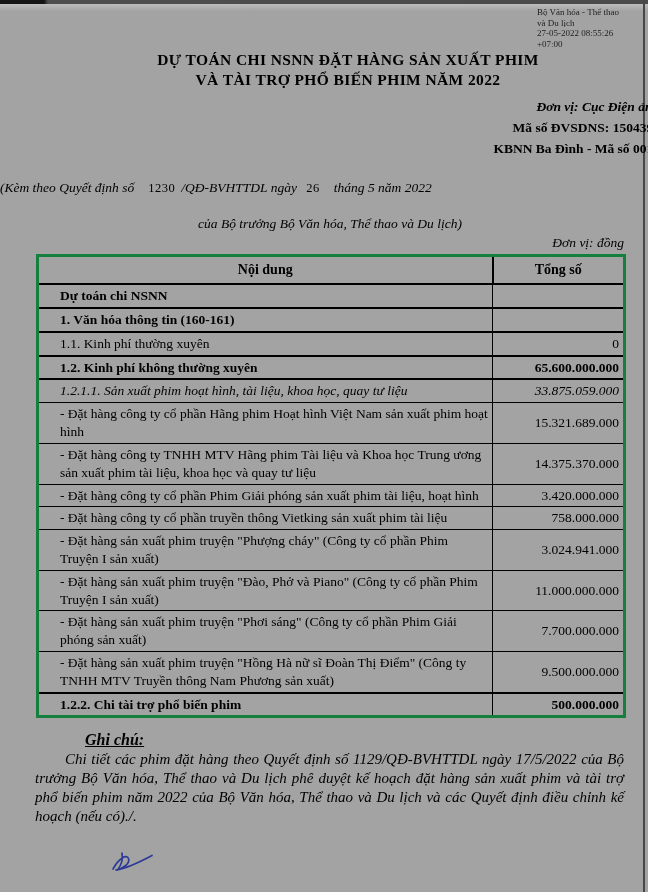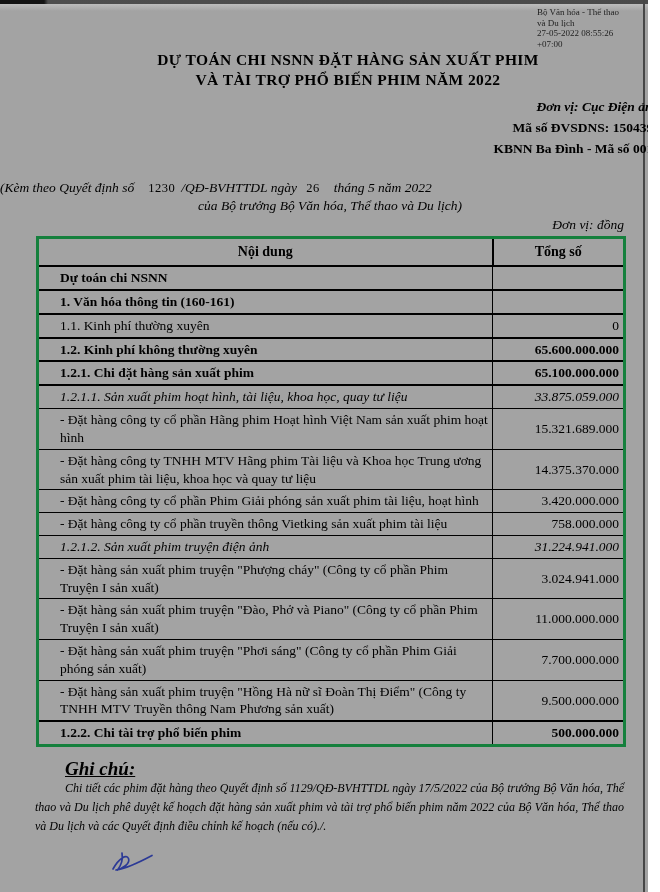--- a/index.html
+++ b/index.html
@@ -17,36 +17,36 @@
   .stamp{position:absolute;left:537px;top:7px;width:118px;font-size:9px;line-height:10.6px;color:#1e1e1e;}
 
   .doc{position:absolute;top:50px;left:0;width:660px;}
   .title{ text-align:center;font-weight:bold;font-size:15.5px;line-height:20px;letter-spacing:.4px;padding-left:36px;}
   .subhead{text-align:right;font-weight:bold;font-size:13.5px;line-height:17px;margin-top:4px;}
   .subhead.first{margin-top:8px;font-style:italic;}
   .decision{text-align:left;font-style:italic;font-size:13.5px;line-height:17px;margin-top:22px;}
   .decision .num{font-style:normal;font-size:12.5px;letter-spacing:.5px;}
   .decision .num.doc-no{margin:0 6px 0 14px;}
   .decision .num.day-no{margin:0 14px 0 6px;}
-  .decision2{text-align:center;font-style:italic;font-size:13.5px;line-height:17px;margin-top:0;}
+  .decision2{text-align:center;font-style:italic;font-size:13.5px;line-height:17px;margin-top:18px;}
   .currency{text-align:right;font-style:italic;font-size:13.5px;line-height:17px;margin:2px 36px 3px 0;}
 
   table.budget{border-collapse:collapse;margin-left:36px;width:587px;table-layout:fixed;
     border:3px solid #15803d;}
   table.budget th{border:2px solid #000;font-size:14px;font-weight:bold;padding:4px 2px;line-height:1.3;}
   table.budget td{border:1px solid #000;font-size:13.5px;line-height:1.32;vertical-align:middle;}
   td.cell-label{padding:2px 3px 2px 21px;}
   td.cell-value{padding:2px 4px 2px 2px;text-align:right;}
   tr.row-bold td{font-weight:bold;border-top-width:2px;border-bottom-width:2px;}
   tr.row-italic td{font-style:italic;margin-left:12px;}
 
   .notes{margin-top:13px;}
-  .notes-heading{margin-left:65px;font-weight:bold;font-style:italic;text-decoration:underline;
-    font-size:19px;line-height:17px;}
-  .notes-body{margin:2px 36px 0 35px;font-style:italic;font-size:12px;line-height:19px;
+  .notes-heading{margin-left:85px;font-weight:bold;font-style:italic;text-decoration:underline;
+    font-size:16px;line-height:17px;}
+  .notes-body{margin:2px 36px 0 35px;font-style:italic;font-size:15px;line-height:19px;
     text-align:justify;text-indent:30px;}
 
   .signature{position:absolute;left:108px;top:850px;width:46px;height:23px;}
 </style>
 </head>
 <body>
 
 <div class="page">
   <div class="top-bar"></div>
   <div class="top-fade"></div>
@@ -96,47 +96,39 @@
             <td class="cell-value"></td>
           </tr>
           <tr class="row-normal">
             <td class="cell-label">1.1. Kinh phí thường xuyên</td>
             <td class="cell-value">0</td>
           </tr>
           <tr class="row-bold">
             <td class="cell-label">1.2. Kinh phí không thường xuyên</td>
             <td class="cell-value">65.600.000.000</td>
           </tr>
-          <tr class="row-bold">
-            <td class="cell-label">1.2.1. Chi đặt hàng sản xuất phim</td>
-            <td class="cell-value">65.100.000.000</td>
-          </tr>
           <tr class="row-italic">
             <td class="cell-label">1.2.1.1. Sản xuất phim hoạt hình, tài liệu, khoa học, quay tư liệu</td>
             <td class="cell-value">33.875.059.000</td>
           </tr>
           <tr class="row-normal">
             <td class="cell-label">- Đặt hàng công ty cổ phần Hãng phim Hoạt hình Việt Nam sản xuất phim hoạt hình</td>
             <td class="cell-value">15.321.689.000</td>
           </tr>
           <tr class="row-normal">
             <td class="cell-label">- Đặt hàng công ty TNHH MTV Hãng phim Tài liệu và Khoa học Trung ương sản xuất phim tài liệu, khoa học và quay tư liệu</td>
             <td class="cell-value">14.375.370.000</td>
           </tr>
           <tr class="row-normal">
             <td class="cell-label">- Đặt hàng công ty cổ phần Phim Giải phóng sản xuất phim tài liệu, hoạt hình</td>
             <td class="cell-value">3.420.000.000</td>
           </tr>
           <tr class="row-normal">
             <td class="cell-label">- Đặt hàng công ty cổ phần truyền thông Vietking sản xuất phim tài liệu</td>
             <td class="cell-value">758.000.000</td>
-          </tr>
-          <tr class="row-italic">
-            <td class="cell-label">1.2.1.2. Sản xuất phim truyện điện ảnh</td>
-            <td class="cell-value">31.224.941.000</td>
           </tr>
           <tr class="row-normal">
             <td class="cell-label">- Đặt hàng sản xuất phim truyện "Phượng cháy" (Công ty cổ phần Phim Truyện I sản xuất)</td>
             <td class="cell-value">3.024.941.000</td>
           </tr>
           <tr class="row-normal">
             <td class="cell-label">- Đặt hàng sản xuất phim truyện "Đào, Phở và Piano" (Công ty cổ phần Phim Truyện I sản xuất)</td>
             <td class="cell-value">11.000.000.000</td>
           </tr>
           <tr class="row-normal">

